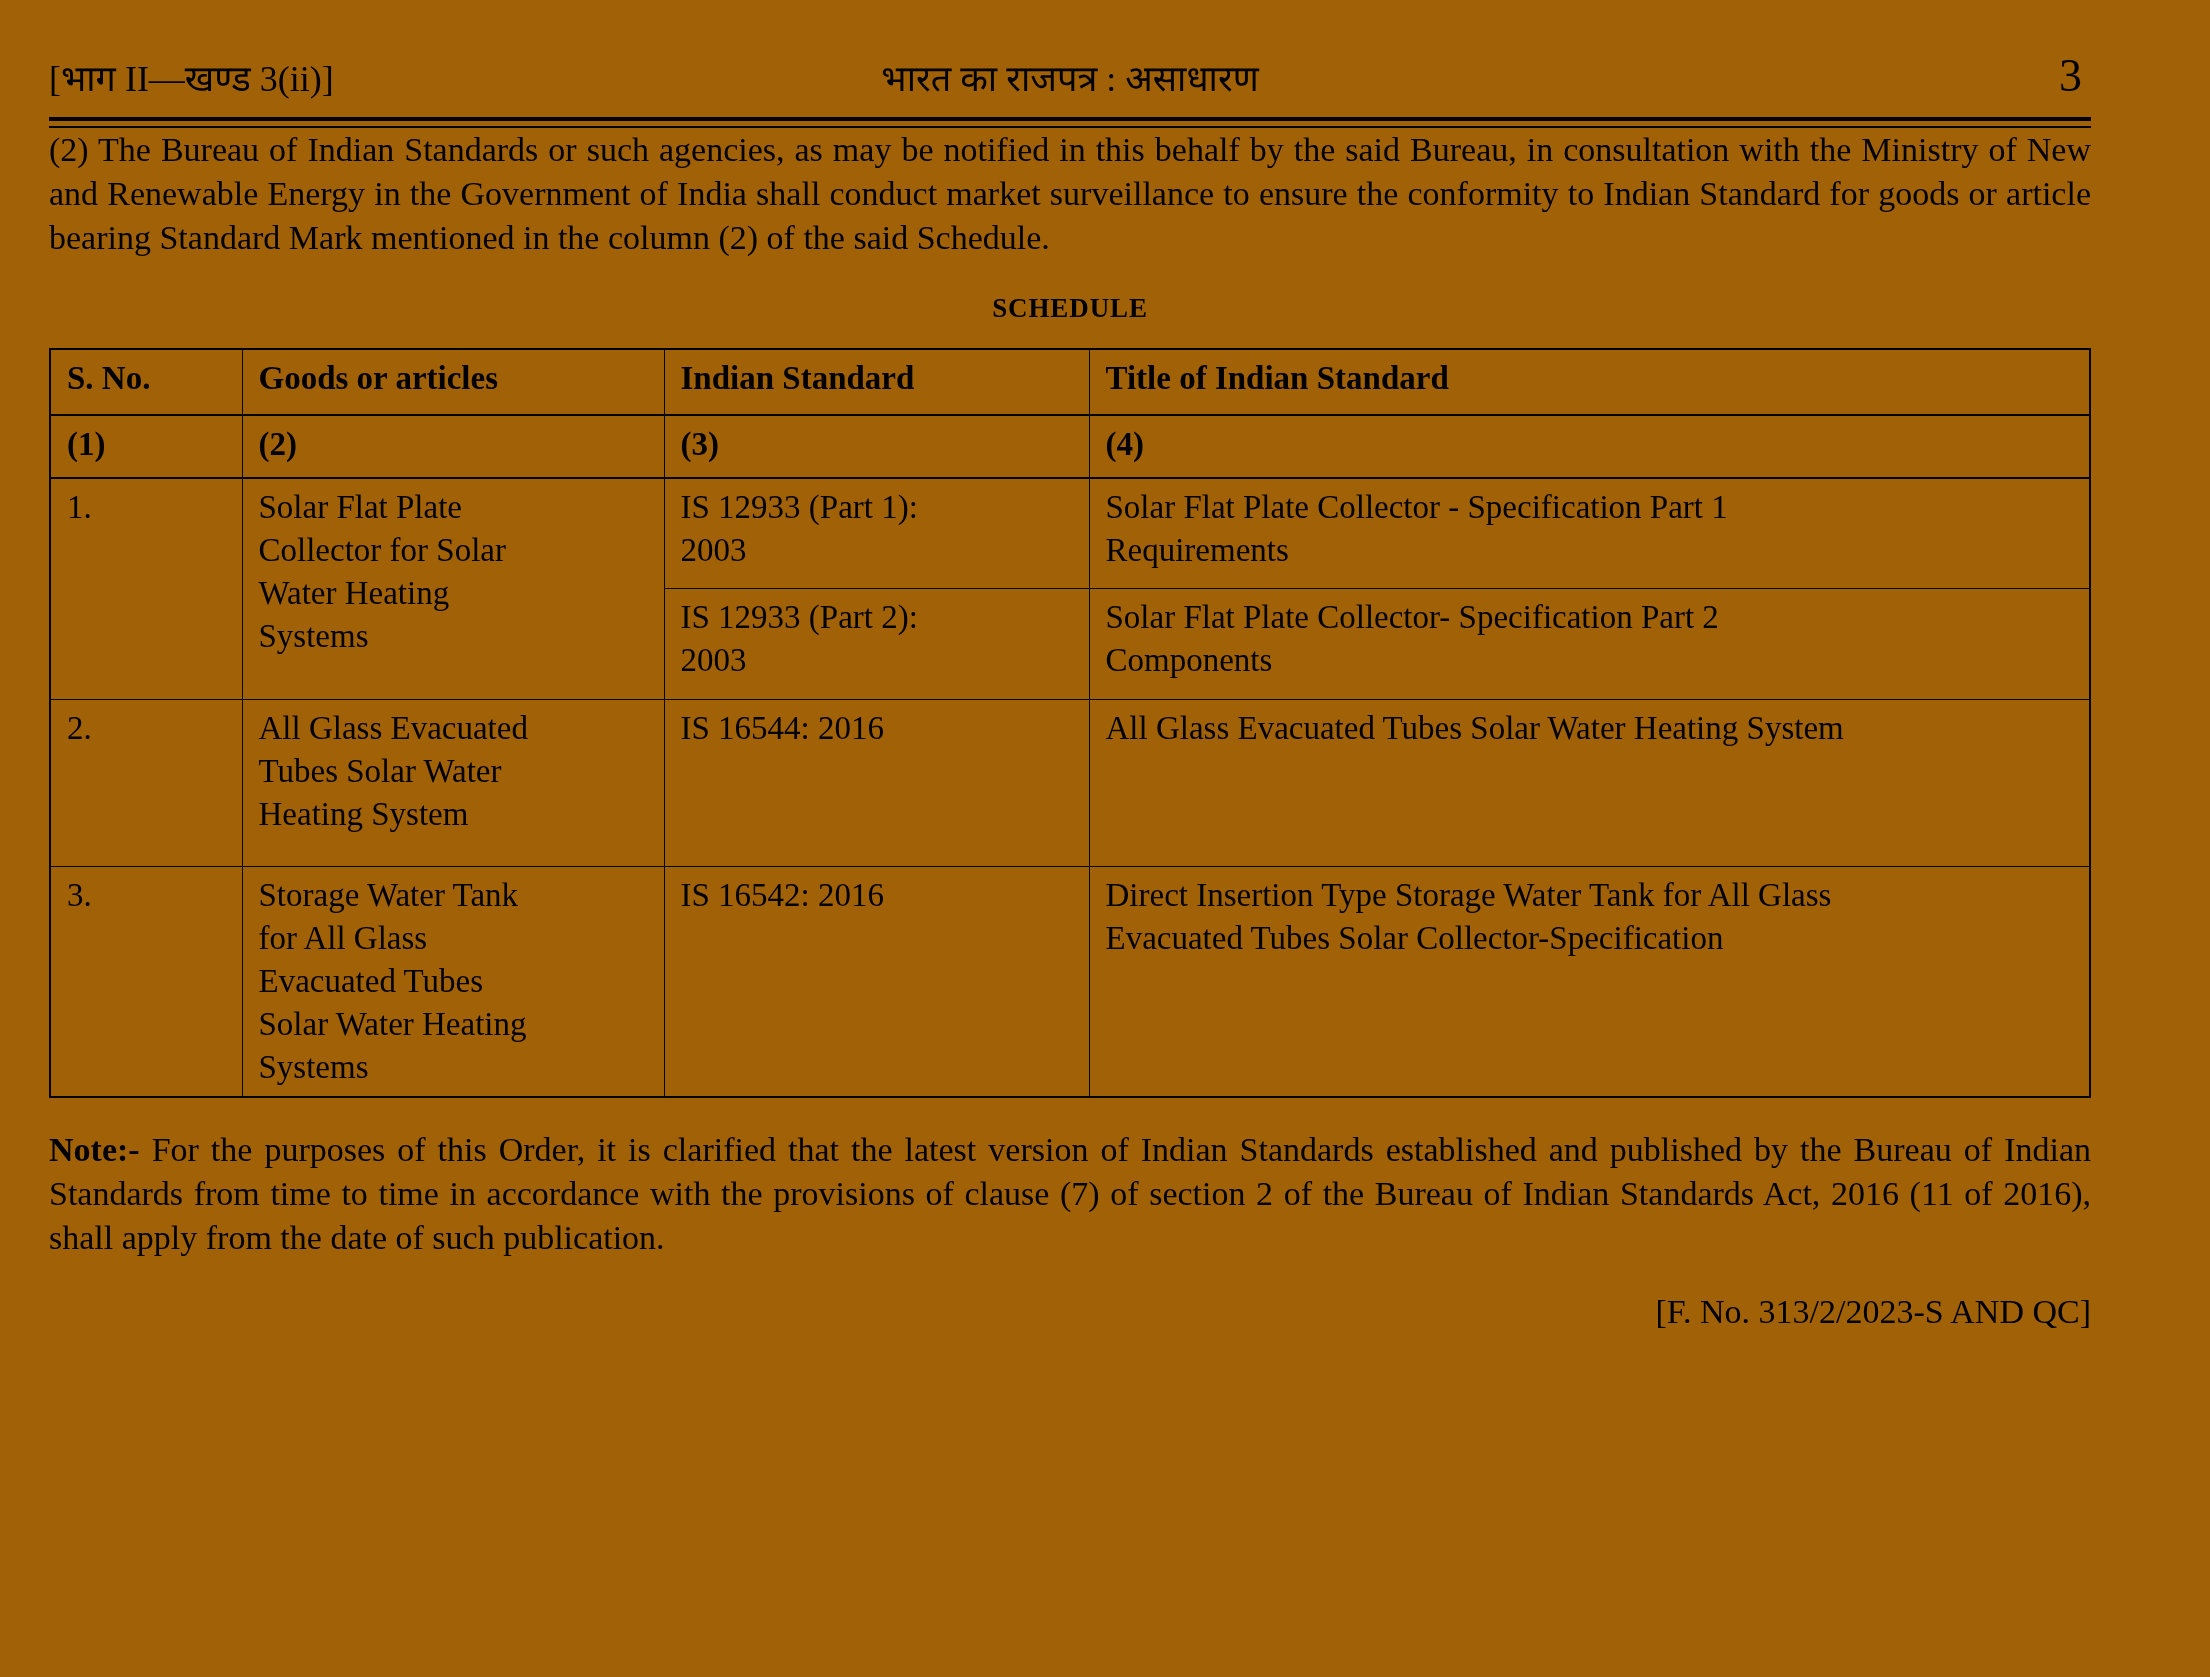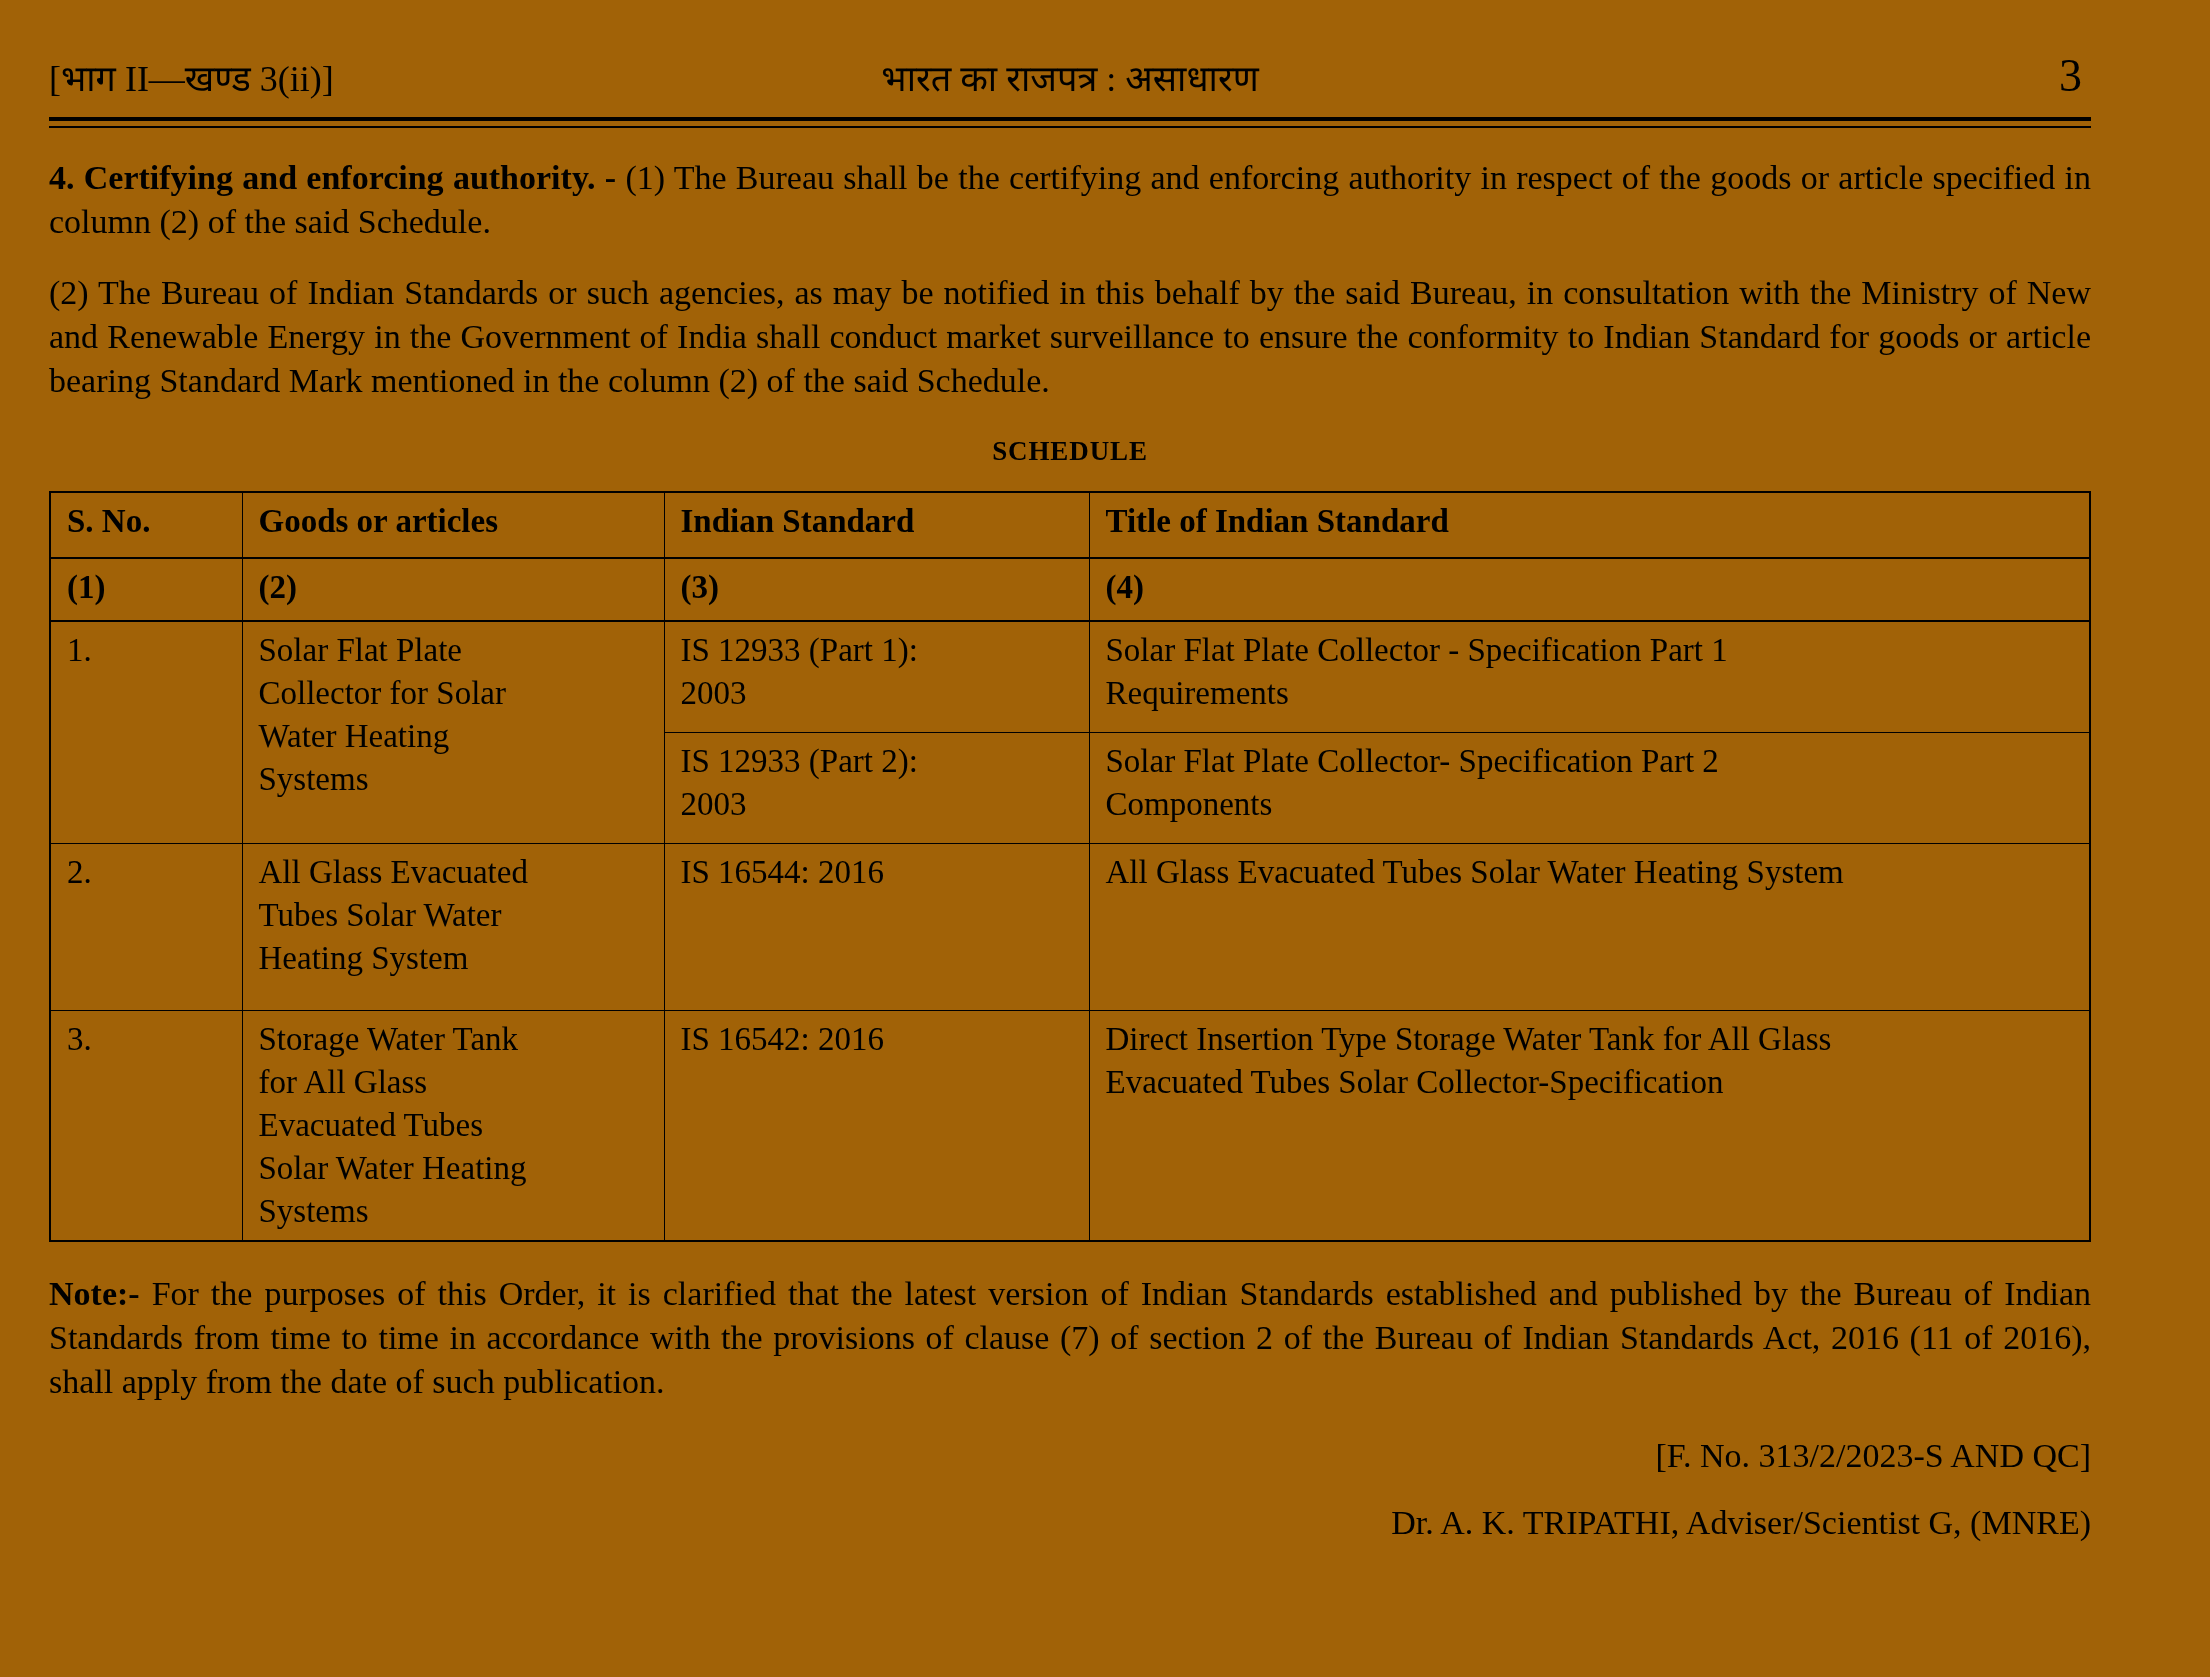--- a/index.html
+++ b/index.html
@@ -89,21 +89,20 @@
 
 <div class="page">
 
   <div class="runhead">
     <span class="left">[भाग II—खण्ड  3(ii)]</span>
     <span class="center">भारत का राजपत्र : असाधारण</span>
     <span class="right">3</span>
   </div>
   <div class="double-rule"></div>
 
-  <p class="para first"><span class="lead">4. Certifying and enforcing authority. - </span><span>(1) The Bureau shall be the certifying and enforcing authority in respect of the goods or article specified in column (2) of the said Schedule.</span></p>
 
   <p class="para"><span>(2) The Bureau of Indian Standards or such agencies, as may be notified in this behalf by the said Bureau, in consultation with the Ministry of New and Renewable Energy in the Government of India shall conduct market surveillance to ensure the conformity to Indian Standard for goods or article bearing Standard Mark mentioned in the column (2) of the said Schedule.</span></p>
 
 
   <div class="schedule-title">SCHEDULE</div>
 
   <table class="schedule">
     <colgroup>
       <col class="c1">
         <col class="c2">
@@ -161,16 +160,15 @@
         <td>IS 16542: 2016</td>
         <td>Direct Insertion Type Storage Water Tank for All Glass
 Evacuated Tubes Solar Collector-Specification</td>
       </tr>
     </tbody>
   </table>
 
   <p class="note"><span class="lead">Note:- </span><span>For the purposes of this Order, it is clarified that the latest version of Indian Standards established and published by the Bureau of Indian Standards from time to time in accordance with the provisions of clause (7) of section 2 of the Bureau of Indian Standards Act, 2016 (11 of 2016), shall apply from the date of such publication.</span></p>
 
   <p class="sign-line">[F. No. 313/2/2023-S AND QC]</p>
-  <p class="sign-line last">Dr. A. K. TRIPATHI, Adviser/Scientist G, (MNRE)</p>
 
 </div>
 
 
 </body></html>

